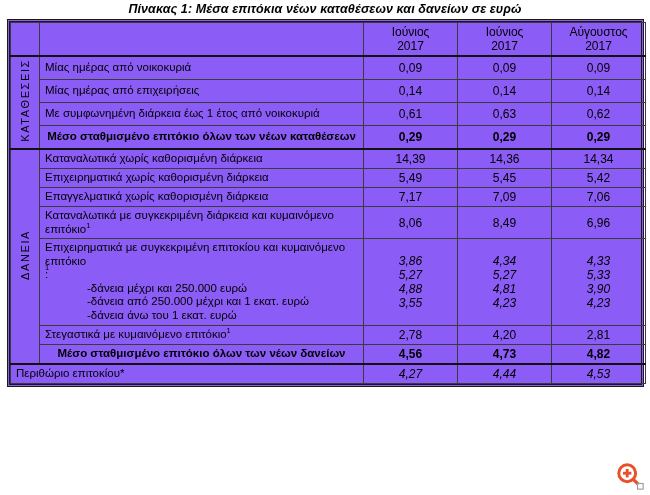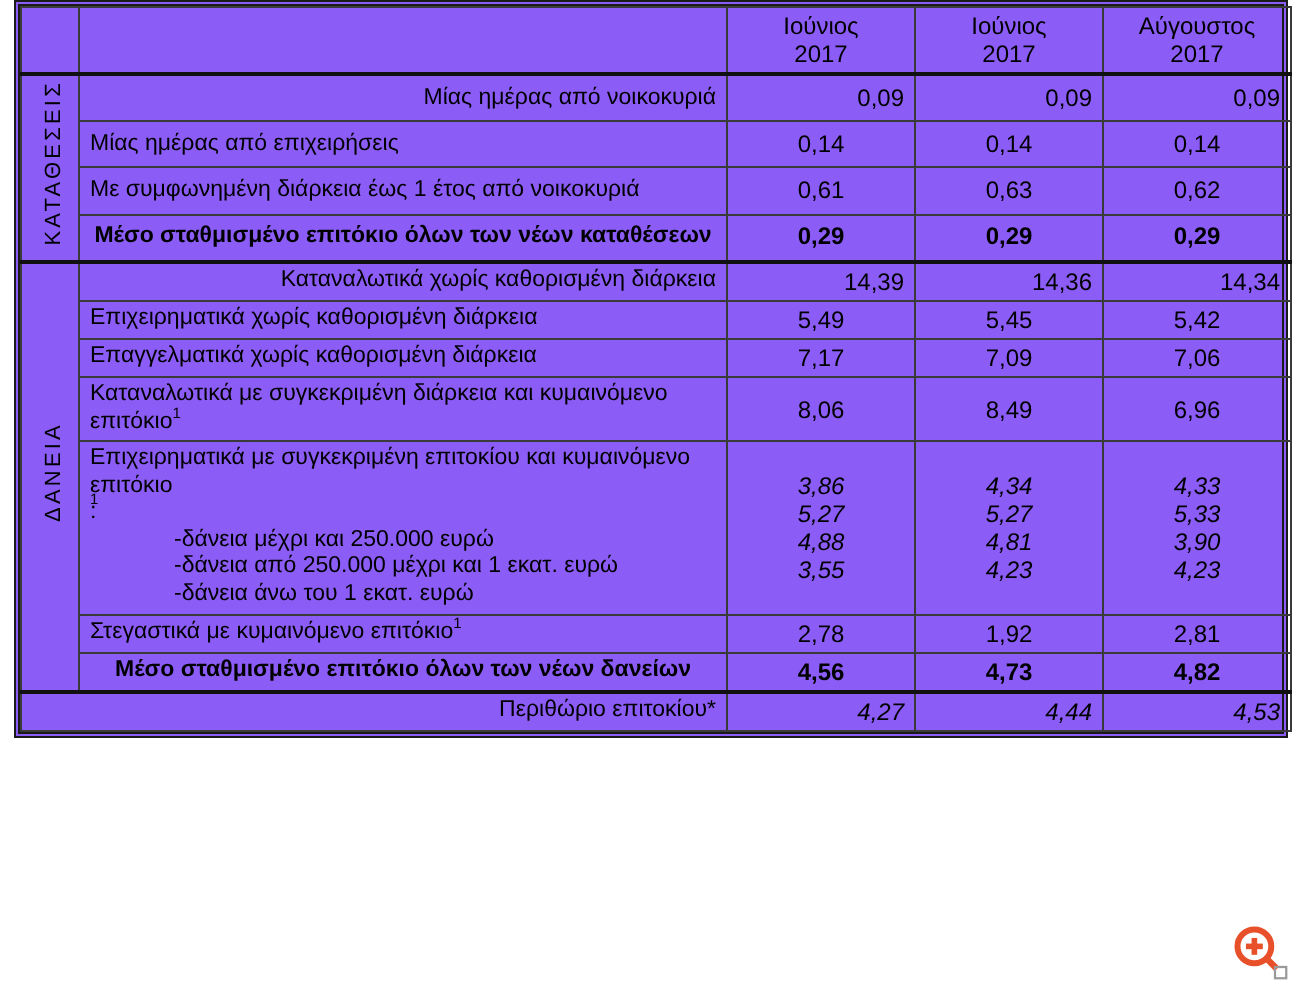--- a/index.html
+++ b/index.html
@@ -67,39 +67,40 @@
     padding:3px 2px 4px 2px;
   }
   .hd .y{display:block;}
 
   .num{text-align:center;font-size:12px;white-space:nowrap;}
   .lab{text-align:left;font-size:11.5px;}
   .b{font-weight:bold;text-align:center;}
   .it{font-style:italic;}
   .sub{font-size:7.5px;vertical-align:super;line-height:0;}
 
-  .thicktop{border-top:2.5px solid #111 !important;text-align:right;}
+  .thicktop{border-top:2.5px solid #111 !important;}
 
   .stack{line-height:1.30;}
   .stack span{display:block;font-style:italic;}
   .stack-lab span{display:block;}
   .stack-lab .indent{padding-left:7px;margin-left:35px;}
 
   .watermark{
     position:absolute;
     right:5px;bottom:4px;
     width:30px;height:30px;
     pointer-events:none;
   }
 </style>
 </head>
 <body>
 
 <div class="page">
 
+  <div class="title">Πίνακας 1: Μέσα επιτόκια νέων καταθέσεων και δανείων σε ευρώ</div>
 
   <div class="tablewrap">
     <table class="t">
       <colgroup>
         <col class="c-rot">
           <col class="c-lab">
           <col class="c-num">
           <col class="c-num">
           <col class="c-num">
       </colgroup>
@@ -205,21 +206,21 @@
             <span>4,33</span>
             <span>5,33</span>
             <span>3,90</span>
             <span>4,23</span>
           </td>
         </tr>
 
         <tr>
           <td class="lab"><span>Στεγαστικά με κυμαινόμενο επιτόκιο</span><span class="sub">1</span></td>
           <td class="num">2,78</td>
-          <td class="num">1,92</td>
+          <td class="num">4,20</td>
           <td class="num">2,81</td>
         </tr>
         <tr>
           <td class="lab b">Μέσο σταθμισμένο επιτόκιο όλων των νέων δανείων</td>
           <td class="num b">4,56</td>
           <td class="num b">4,73</td>
           <td class="num b">4,82</td>
         </tr>
 
         <tr>

